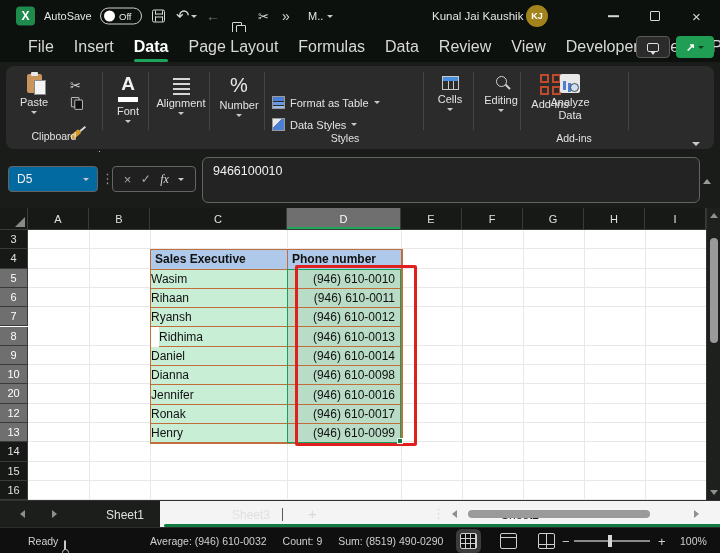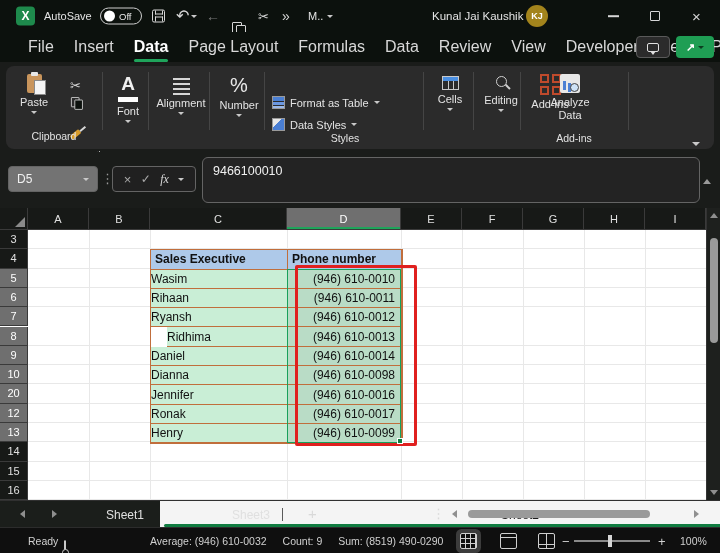--- a/index.html
+++ b/index.html
@@ -83,21 +83,21 @@
   .mag-ic { width:11px; height:11px; border:1.6px solid #d0d0d0; border-radius:50%; position:relative; margin-bottom:4px; }
   .mag-ic::after { content:""; position:absolute; width:6px; height:1.6px; background:#d0d0d0; right:-5px; bottom:-2px; transform:rotate(45deg); }
   .addins-ic { width:21px; height:21px; display:grid; grid-template-columns:1fr 1fr; grid-template-rows:1fr 1fr; gap:3px; }
   .addins-ic span { border:2px solid #bf4a2c; }
   .analyze-ic { width:20px; height:19px; background:#e8e8e8; border-radius:2px; position:relative; }
   .analyze-ic::before { content:""; position:absolute; left:3px; bottom:3px; width:3px; height:9px; background:#4a7fd4; box-shadow:5px 2px 0 #4a7fd4; }
   .analyze-ic::after { content:""; position:absolute; right:1px; bottom:1px; width:7px; height:7px; border:1.6px solid #444; border-radius:50%; background:#cfe3f7; }
 
   
   .fbar { left:0; top:152px; width:720px; height:56px; background:#1a1c1a; }
-  .namebox { left:8px; top:14px; width:90px; height:26px; background:#737373; border:1px solid #646464; border-radius:4px;
+  .namebox { left:8px; top:14px; width:90px; height:26px; background:#0369a1; border:1px solid #646464; border-radius:4px;
              color:#f0f0f0; font-size:12px; display:flex; align-items:center; padding:0 8px; justify-content:space-between; }
   .fdots { left:101px; top:14px; color:#9a9a9a; font-size:13px; line-height:26px; }
   .fxgroup { left:112px; top:14px; width:84px; height:26px; background:#202020; border:1px solid #646464; border-radius:4px;
              display:flex; align-items:center; justify-content:space-around; padding:0 6px; }
   .fx-x { color:#a8a8a8; font-size:13px; }
   .fx-ok { color:#a8a8a8; font-size:12px; }
   .fx-fx { color:#d8d8d8; font-size:12px; font-style:italic; font-family:"Liberation Serif", serif; }
   .finput { left:202px; top:5px; width:498px; height:46px; background:#232323; border:1px solid #646464; border-radius:6px;
             color:#f0f0f0; font-size:12.5px; padding:6px 10px; }
   .fcollapse { left:703px; top:18px; }
@@ -372,21 +372,21 @@
       </div>
     <div class="abs tablebox" id="tablebox">
         <div class="tcell th" style="top: 0px; left: 137px; width: 114px; height: 19.3px;">Phone number</div>
         <div class="tcell th" style="top: 0px; left: 0px; width: 137px; height: 19.3px;">Sales Executive</div>
         <div class="tcell nm" style="top: 19.3px; left: 0px; width: 137px; height: 19.3px;">Wasim</div>
         <div class="tcell ph" style="top: 19.3px; left: 137px; width: 114px; height: 19.3px;">(946) 610-0010</div>
         <div class="tcell nm" style="top: 38.6px; left: 0px; width: 137px; height: 19.3px;">Rihaan</div>
         <div class="tcell ph" style="top: 38.6px; left: 137px; width: 114px; height: 19.3px;">(946) 610-0011</div>
         <div class="tcell nm" style="top: 57.9px; left: 0px; width: 137px; height: 19.3px;">Ryansh</div>
         <div class="tcell ph" style="top: 57.9px; left: 137px; width: 114px; height: 19.3px;">(946) 610-0012</div>
-        <div class="tcell nm" style="top: 77.2px; left: 16px; width: 137px; height: 19.3px; text-align: right;">Ridhima</div>
+        <div class="tcell nm" style="top: 77.2px; left: 8px; width: 137px; height: 19.3px; text-align: right;">Ridhima</div>
         <div class="tcell ph" style="top: 77.2px; left: 137px; width: 114px; height: 19.3px;">(946) 610-0013</div>
         <div class="tcell nm" style="top: 96.5px; left: 0px; width: 137px; height: 19.3px;">Daniel</div>
         <div class="tcell ph" style="top: 96.5px; left: 137px; width: 114px; height: 19.3px;">(946) 610-0014</div>
         <div class="tcell nm" style="top: 115.8px; left: 0px; width: 137px; height: 19.3px;">Dianna</div>
         <div class="tcell ph" style="top: 115.8px; left: 137px; width: 114px; height: 19.3px;">(946) 610-0098</div>
         <div class="tcell nm" style="top: 135.1px; left: 0px; width: 137px; height: 19.3px;">Jennifer</div>
         <div class="tcell ph" style="top: 135.1px; left: 137px; width: 114px; height: 19.3px;">(946) 610-0016</div>
         <div class="tcell nm" style="top: 154.4px; left: 0px; width: 137px; height: 19.3px;">Ronak</div>
         <div class="tcell ph" style="top: 154.4px; left: 137px; width: 114px; height: 19.3px;">(946) 610-0017</div>
         <div class="tcell nm" style="top: 173.7px; left: 0px; width: 137px; height: 19.3px;">Henry</div>

